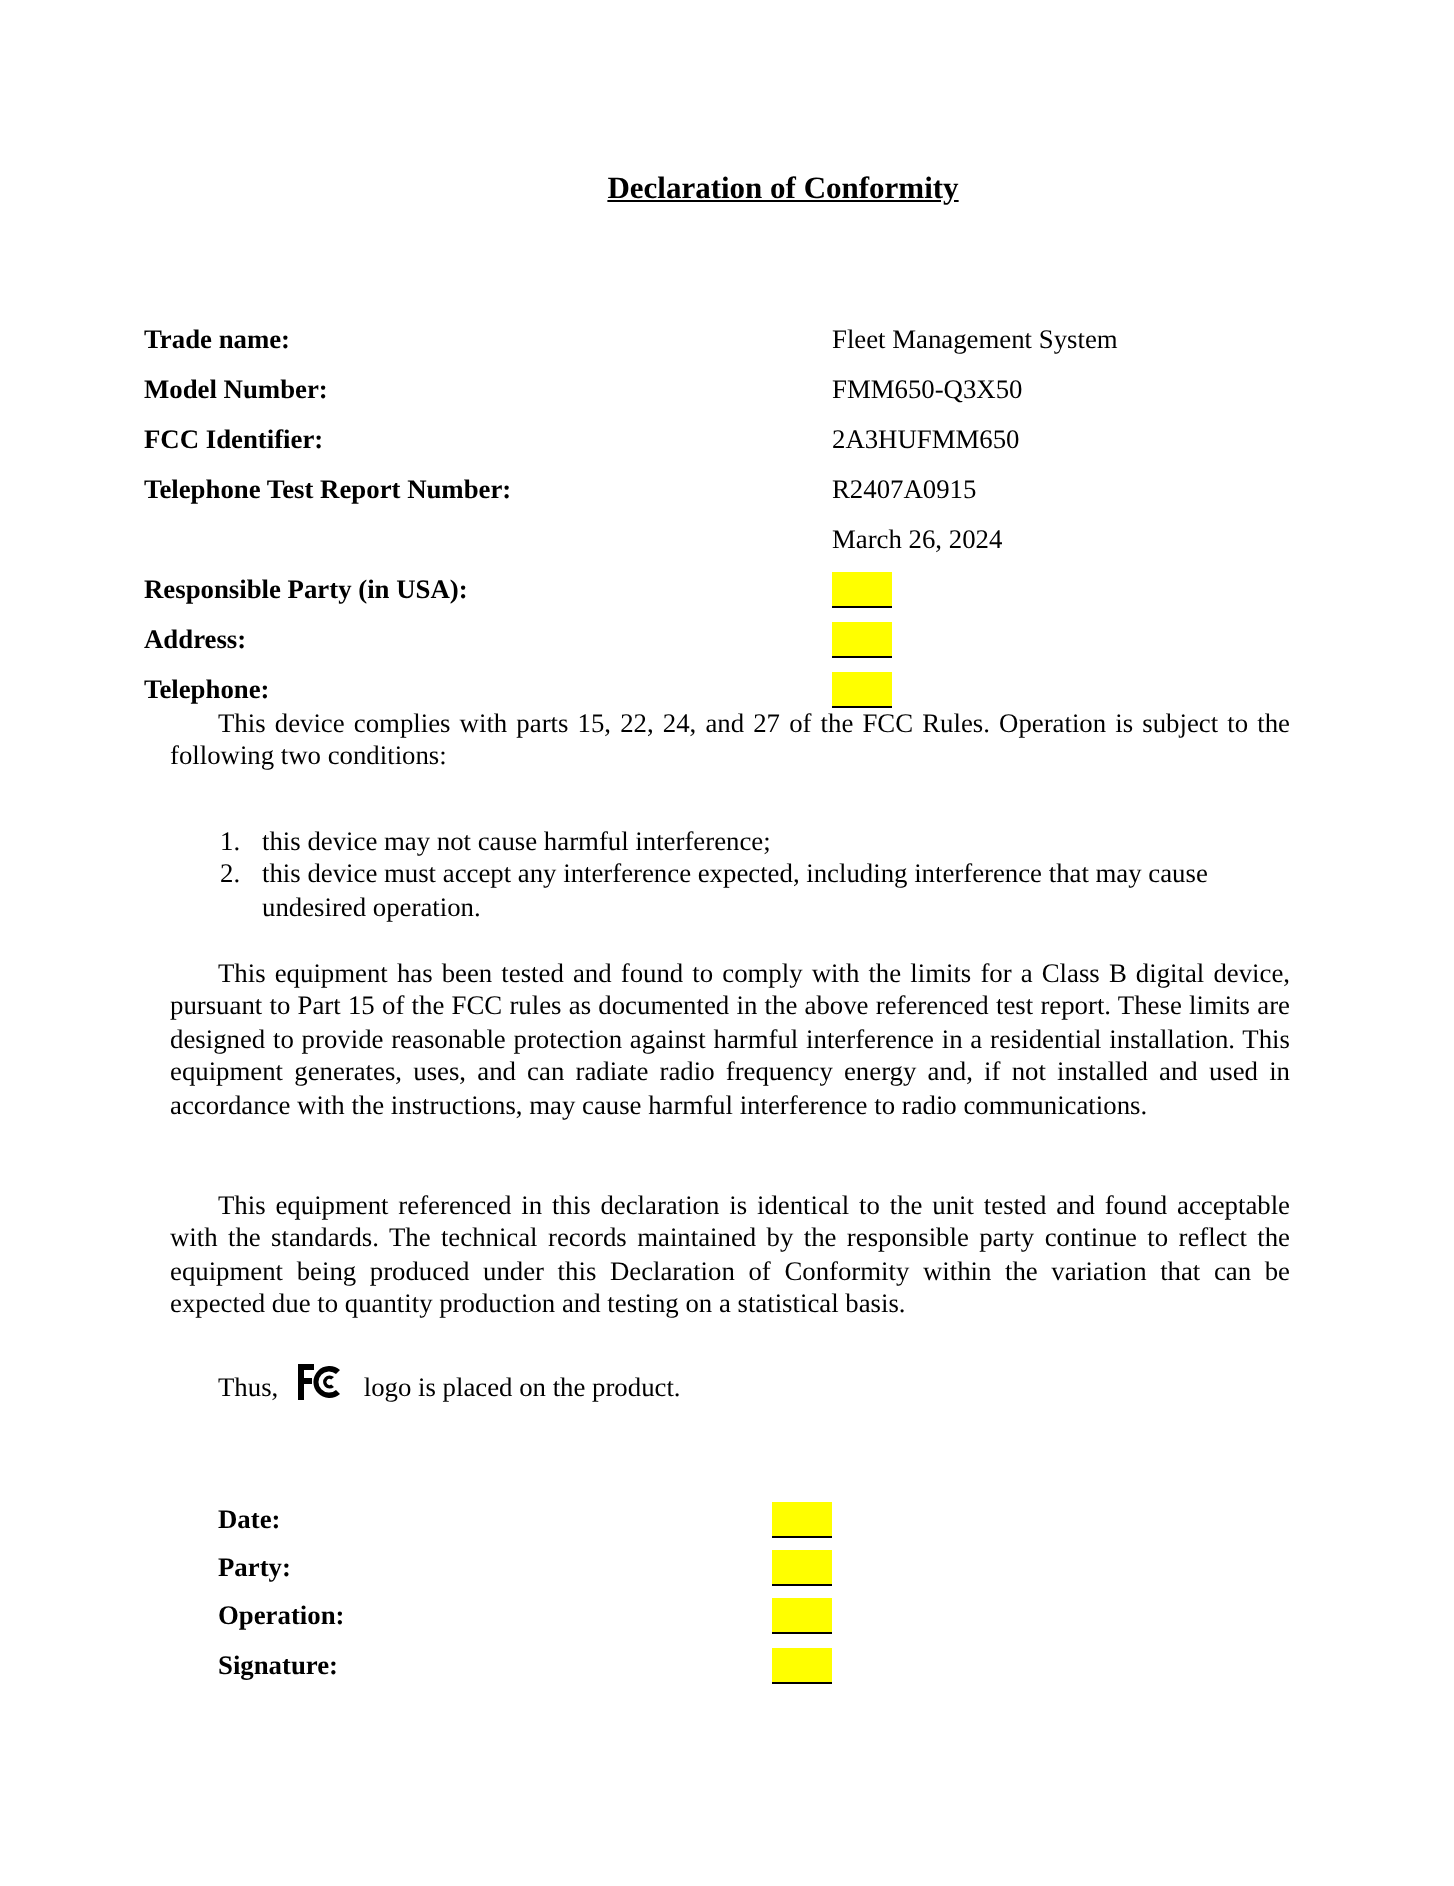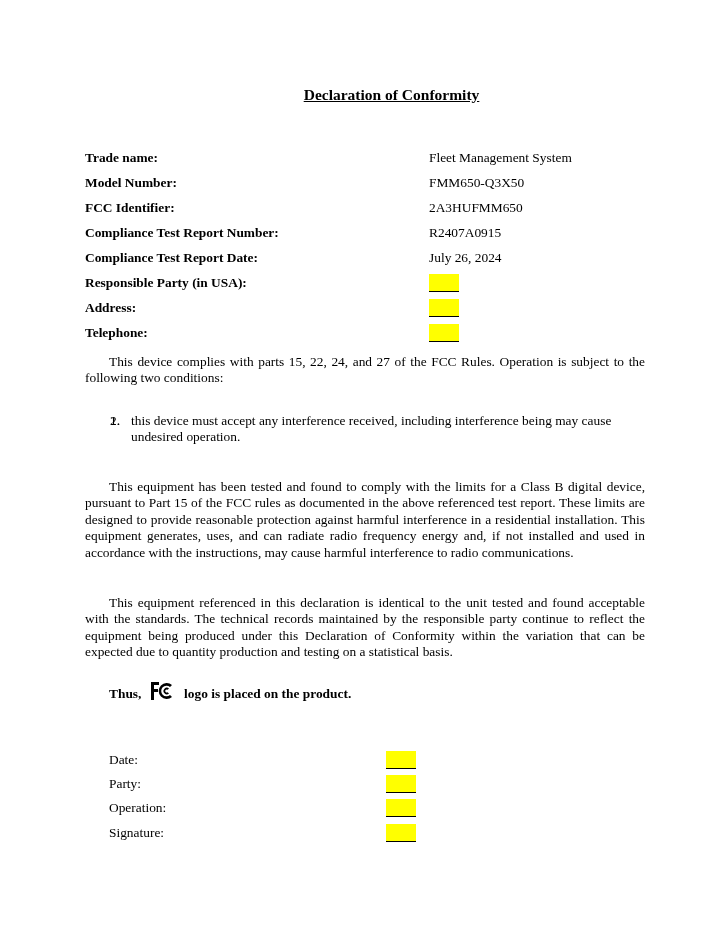--- a/index.html
+++ b/index.html
@@ -1,29 +1,29 @@
 <!DOCTYPE html>
 <html><head>
 <meta charset="utf-8">
 <style>
   html,body{margin:0;padding:0;background:#fff;}
   body{width:727px;height:943px;position:relative;font-family:"Liberation Serif","DejaVu Serif",serif;color:#000;font-size:13.4px;}
   .title{position:absolute;top:86px;left:0;width:727px;text-align:center;font-weight:bold;font-size:15.5px;text-decoration:underline;margin-left:28px;}
-  .row{position:absolute;left:85px;width:560px;height:20px;}
+  .row{position:absolute;left:72px;width:560px;height:20px;margin-top:12px;}
   .lbl{position:absolute;left:0;top:0;font-weight:bold;}
   .val{position:absolute;left:344px;top:0;text-align:center;}
   .blank{display:inline-block;width:30px;height:17px;background:#ffff00;border-bottom:1px solid #000;vertical-align:top;margin-top:-1px;}
   .para{position:absolute;left:85px;width:560px;text-align:justify;line-height:16.4px;}
   .indent{text-indent:24px;}
   .list{position:absolute;left:110px;width:535px;line-height:16.4px;margin:0;padding:0;list-style:none;}
   .list li{position:relative;padding-left:21px;}
   .list .num{position:absolute;left:0;top:0;}
-  .thus{position:absolute;left:109px;top:681px;font-weight:bold;}
+  .thus{position:absolute;left:109px;top:681px;}
   .fcc{display:inline-block;vertical-align:-3px;margin:0 5px;}
-  .sig{position:absolute;left:109px;height:20px;width:310px;}
+  .sig{position:absolute;left:109px;height:20px;width:310px;font-weight:bold;}
   .sig .lbl2{position:absolute;left:0;top:0;}
   .sig .blank{position:absolute;left:277px;top:0;}
 </style>
 </head>
 <body>
 
 <div>
   <div class="title">Declaration of Conformity</div>
 
   <div class="row" style="top:150px">
@@ -32,49 +32,49 @@
   </div>
   <div class="row" style="top:175px">
     <span class="lbl">Model Number:</span>
     <span class="val">FMM650-Q3X50</span>
   </div>
   <div class="row" style="top:200px">
     <span class="lbl">FCC Identifier:</span>
     <span class="val">2A3HUFMM650</span>
   </div>
   <div class="row" style="top:225px">
-    <span class="lbl">Compliance Test Report Number:</span>
+    <span class="lbl">Telephone Test Report Number:</span>
     <span class="val">R2407A0915</span>
   </div>
   <div class="row" style="top:250px">
-    <span class="lbl">Compliance Test Report Date:</span>
-    <span class="val">July 26, 2024</span>
+    <span class="val">March 26, 2024</span>
   </div>
   <div class="row" style="top:275px">
     <span class="lbl">Responsible Party (in USA):</span>
     <span class="val"><span class="blank"></span></span>
   </div>
   <div class="row" style="top:300px">
     <span class="lbl">Address:</span>
     <span class="val"><span class="blank"></span></span>
   </div>
   <div class="row" style="top:325px">
     <span class="lbl">Telephone:</span>
     <span class="val"><span class="blank"></span></span>
   </div>
 
   <div class="para indent" style="top:354px">This device complies with parts 15, 22, 24, and 27 of the FCC Rules. Operation is subject to the following two conditions:</div>
 
   <ul class="list" style="top:413px">
     <li>
       <span class="num">1.</span>
+      <span>this device may not cause harmful interference;</span>
     </li>
     <li>
       <span class="num">2.</span>
-      <span>this device must accept any interference received, including interference being may cause undesired operation.</span>
+      <span>this device must accept any interference expected, including interference that may cause undesired operation.</span>
     </li>
   </ul>
 
   <div class="para indent" style="top:479px">This equipment has been tested and found to comply with the limits for a Class B digital device, pursuant to Part 15 of the FCC rules as documented in the above referenced test report. These limits are designed to provide reasonable protection against harmful interference in a residential installation. This equipment generates, uses, and can radiate radio frequency energy and, if not installed and used in accordance with the instructions, may cause harmful interference to radio communications.</div>
 
   <div class="para indent" style="top:595px">This equipment referenced in this declaration is identical to the unit tested and found acceptable with the standards. The technical records maintained by the responsible party continue to reflect the equipment being produced under this Declaration of Conformity within the variation that can be expected due to quantity production and testing on a statistical basis.</div>
 
   <div class="thus">
     <span>Thus,</span>
     <span class="fcc">

